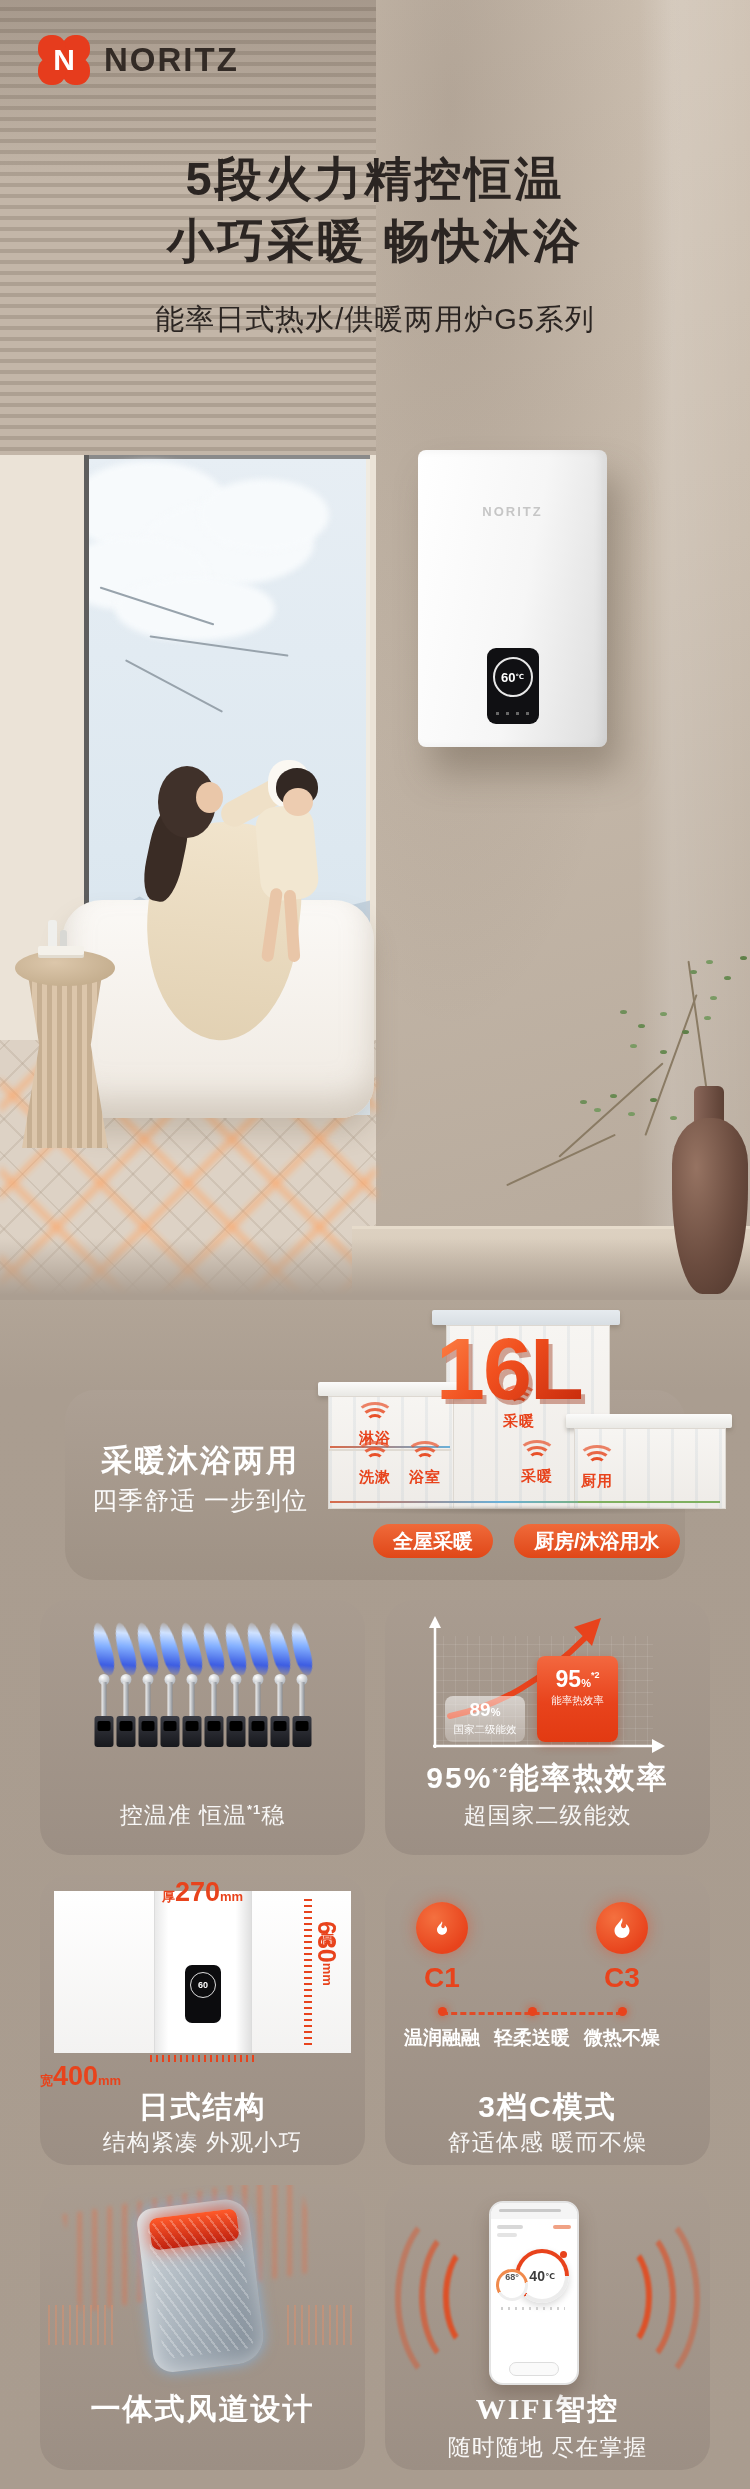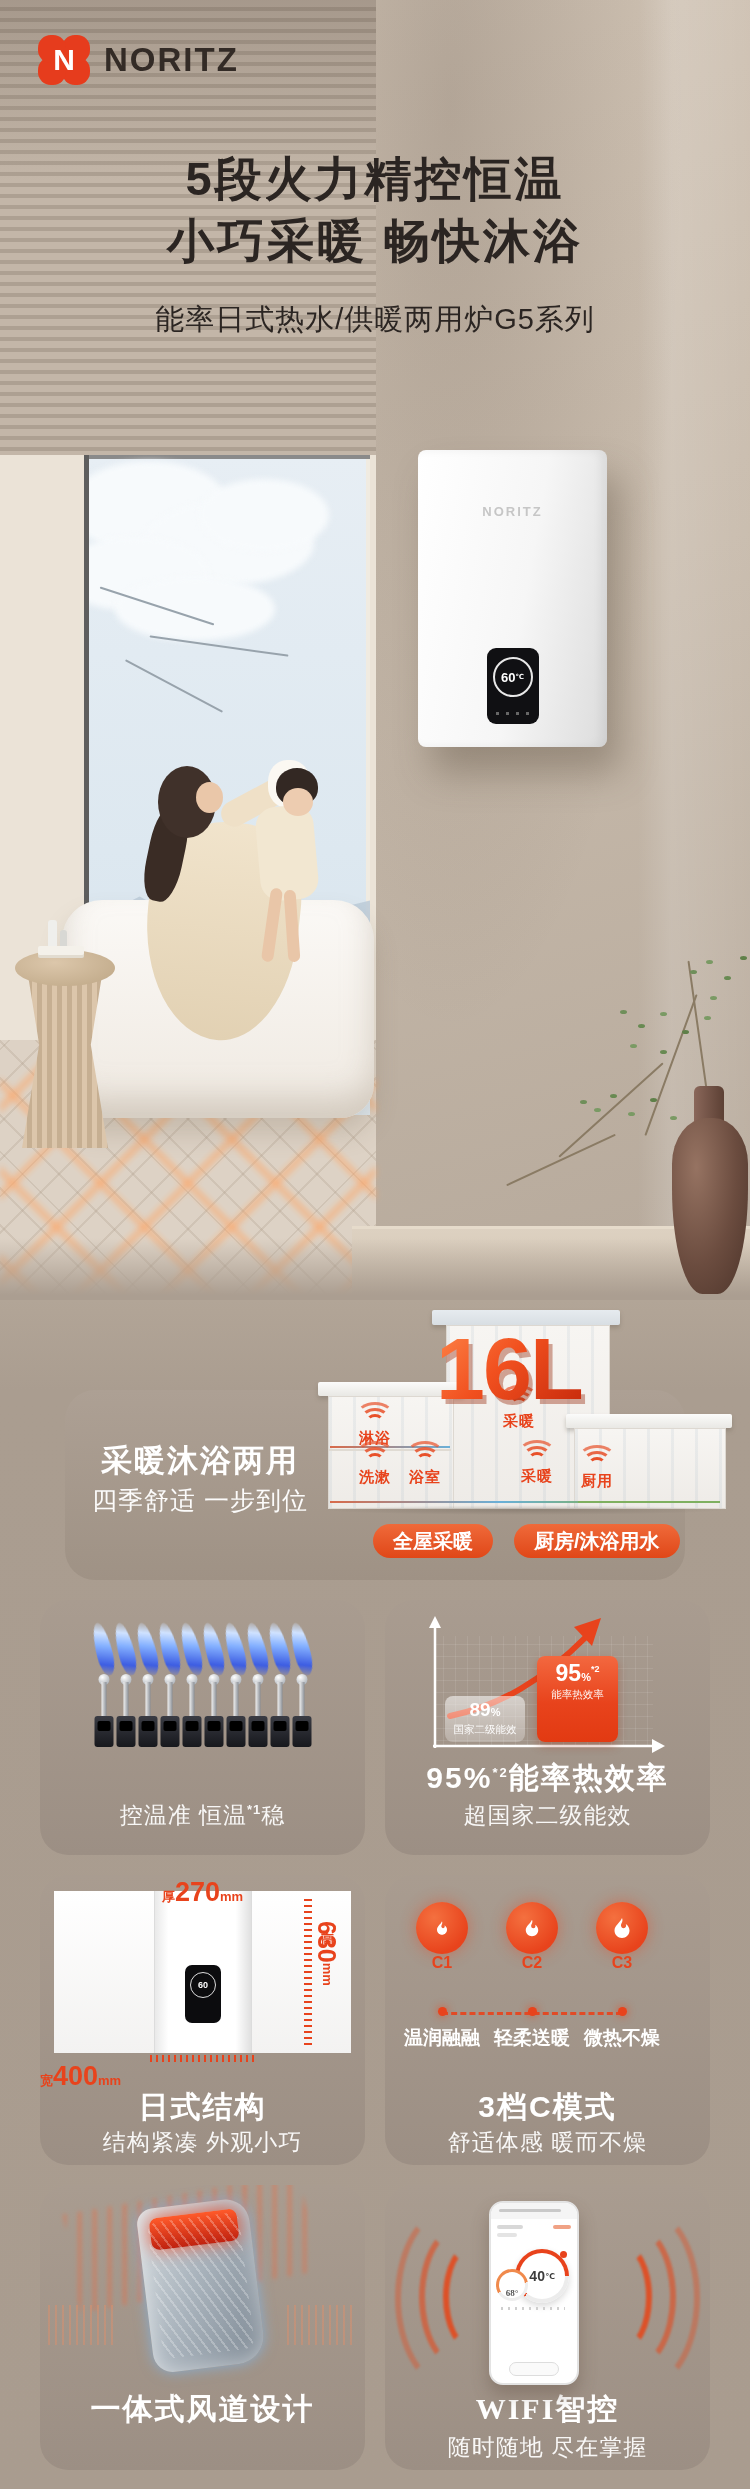--- a/index.html
+++ b/index.html
@@ -179,21 +179,21 @@
   
   .eff-chart{position:absolute;left:10px;top:8px;}
   .bar{position:absolute;border-radius:8px;text-align:center;color:#fff;}
   .bar .bv{font-size:19px;font-weight:700;line-height:22px;margin-top:3px;}
   .bar .bv .u{font-size:11px;} .bar .bv sup{font-size:9px;}
   .bar .bl{font-size:10.5px;line-height:12px;opacity:.95;}
   .bar-low{left:60px;top:96px;width:80px;height:46px;
     background:linear-gradient(180deg,rgba(255,255,255,.55),rgba(255,255,255,.25));}
   .bar-high{left:152px;top:56px;width:81px;height:86px;
     background:linear-gradient(180deg,#f3683f,#e8431c 55%,#e23a12);box-shadow:0 4px 10px rgba(160,50,20,.35);}
-  .bar-high .bv{font-size:23px;margin-top:2px;}
+  .bar-high .bv{font-size:23px;margin-top:8px;}
 
   
   .white-area{position:absolute;left:14px;top:16px;width:297px;height:162px;
     background:linear-gradient(180deg,#ffffff,#f3f2f1);}
   .unit-front{position:absolute;left:100px;top:0;width:96px;height:162px;
     background:linear-gradient(90deg,#e9e9e9 0%,#ffffff 14%,#ffffff 84%,#e0e0e0 100%);
     border-left:1px solid #dcdcdc;border-right:1px solid #dcdcdc;}
   .unit-display{position:absolute;left:50%;top:74px;transform:translateX(-50%);
     width:36px;height:58px;background:#0c0c0e;border-radius:7px;}
   .ud-ring{position:absolute;left:50%;top:7px;transform:translateX(-50%);width:24px;height:24px;
@@ -209,21 +209,21 @@
   .ruler-h{position:absolute;left:110px;top:180px;width:106px;height:7px;
     background:repeating-linear-gradient(90deg,#e8431c 0 2px,rgba(0,0,0,0) 2px 6px);}
   .dim-width{position:absolute;left:0;top:186px;width:100%;text-align:left;}
 
   
   .mode{position:absolute;width:90px;text-align:center;top:27px;}
   .mode-0{left:12px;} .mode-1{left:102px;} .mode-2{left:192px;}
   .mcircle{margin:0 auto;width:52px;height:52px;border-radius:50%;
     background:radial-gradient(circle at 35% 30%,#f4703f,#e8431c 72%);
     box-shadow:0 0 16px rgba(232,67,28,.45);display:flex;align-items:center;justify-content:center;}
-  .mid{color:#e8431c;font-size:16px;font-weight:700;}
+  .mid{color:#e8431c;font-size:28px;font-weight:700;margin-top:8px;}
   .dashline{position:absolute;left:57px;top:137px;width:180px;border-top:3px dashed #e8431c;opacity:.9;}
   .mdot{position:absolute;top:132px;width:9px;height:9px;border-radius:50%;background:#e8431c;
     box-shadow:0 0 8px rgba(232,67,28,.8);}
   .mdot-0{left:53px;} .mdot-1{left:143px;} .mdot-2{left:233px;}
   .mlabel{position:absolute;top:150px;width:96px;text-align:center;color:#fff;font-size:19px;font-weight:700;}
   .mlabel-0{left:9px;} .mlabel-1{left:99px;} .mlabel-2{left:189px;}
 
   
   .dglow{position:absolute;left:30px;top:8px;width:240px;height:100px;transform:rotate(-10deg);
     background:repeating-linear-gradient(100deg,rgba(255,90,40,.45) 0 3px,rgba(255,90,40,0) 3px 15px);
@@ -252,21 +252,21 @@
   .p-main{right:8px;top:46px;width:54px;height:54px;
     background:conic-gradient(from 220deg,#e8431c 0 230deg,#ececec 230deg 360deg);
     box-shadow:0 3px 7px rgba(0,0,0,.15);}
   .p-main .inner{position:absolute;inset:4px;background:#fff;border-radius:50%;
     display:flex;align-items:center;justify-content:center;color:#3c3c3c;font-size:14px;font-weight:700;}
   .p-main .inner sup{font-size:8px;}
   .p-main .pin{position:absolute;right:2px;top:2px;width:7px;height:7px;border-radius:50%;background:#e8431c;}
   .p-sec{left:5px;top:66px;width:32px;height:32px;
     background:conic-gradient(from 240deg,#f08a4c 0 200deg,#eee 200deg 360deg);}
   .p-sec .inner{position:absolute;inset:3px;background:#fff;border-radius:50%;
-    display:flex;align-items:flex-end;justify-content:center;color:#555;font-size:9px;font-weight:700;font-family:Liberation Serif, serif;}
+    display:flex;align-items:flex-start;justify-content:center;color:#555;font-size:9px;font-weight:700;}
   .p-ticks{position:absolute;left:10px;top:104px;width:64px;height:3px;
     background:repeating-linear-gradient(90deg,#cfcfcf 0 2px,rgba(0,0,0,0) 2px 7px);}
   .p-btn{position:absolute;left:50%;bottom:7px;transform:translateX(-50%);
     width:48px;height:12px;border:1px solid #ddd;border-radius:7px;background:#fafafa;}
   .hwave{position:absolute;border:6px solid transparent;border-radius:50%;filter:blur(1px);}
   .hw-l{border-left-color:#e34a1e;} .hw-r{border-right-color:#e34a1e;}
   .hw1{width:46px;height:96px;top:58px;opacity:.9;}
   .hw2{width:76px;height:136px;top:38px;opacity:.6;}
   .hw3{width:104px;height:174px;top:20px;opacity:.38;}
   .hl-1{left:58px;} .hl-2{left:34px;} .hl-3{left:10px;}
@@ -555,28 +555,20 @@
     </div>
 
     <div class="fcard c-cmode">
       <div class="mode mode-0">
         <div class="mcircle">
           <svg width="16" height="16" viewBox="0 0 24 24">
               <path d="M12 2c1.5 3.5-1 5-1 7.5 0 1.6 1.2 2.7 2.6 2.7 2.3 0 3-2.2 2.2-4.2 2.4 1.6 3.7 4 3.7 6.5 0 4.1-3.4 7.5-7.5 7.5S4.5 18.6 4.5 14.5C4.5 9.5 9.5 7.5 12 2z" fill="#fff"></path>
             </svg>
         </div>
         <div class="mid">C1</div>
-      </div>
-      <div class="mode mode-1">
-        <div class="mcircle">
-          <svg width="20" height="20" viewBox="0 0 24 24">
-              <path d="M12 2c1.5 3.5-1 5-1 7.5 0 1.6 1.2 2.7 2.6 2.7 2.3 0 3-2.2 2.2-4.2 2.4 1.6 3.7 4 3.7 6.5 0 4.1-3.4 7.5-7.5 7.5S4.5 18.6 4.5 14.5C4.5 9.5 9.5 7.5 12 2z" fill="#fff"></path>
-            </svg>
-        </div>
-        <div class="mid">C2</div>
       </div>
       <div class="mode mode-2">
         <div class="mcircle">
           <svg width="24" height="24" viewBox="0 0 24 24">
               <path d="M12 2c1.5 3.5-1 5-1 7.5 0 1.6 1.2 2.7 2.6 2.7 2.3 0 3-2.2 2.2-4.2 2.4 1.6 3.7 4 3.7 6.5 0 4.1-3.4 7.5-7.5 7.5S4.5 18.6 4.5 14.5C4.5 9.5 9.5 7.5 12 2z" fill="#fff"></path>
             </svg>
         </div>
         <div class="mid">C3</div>
       </div>
       <div class="dashline"></div>

